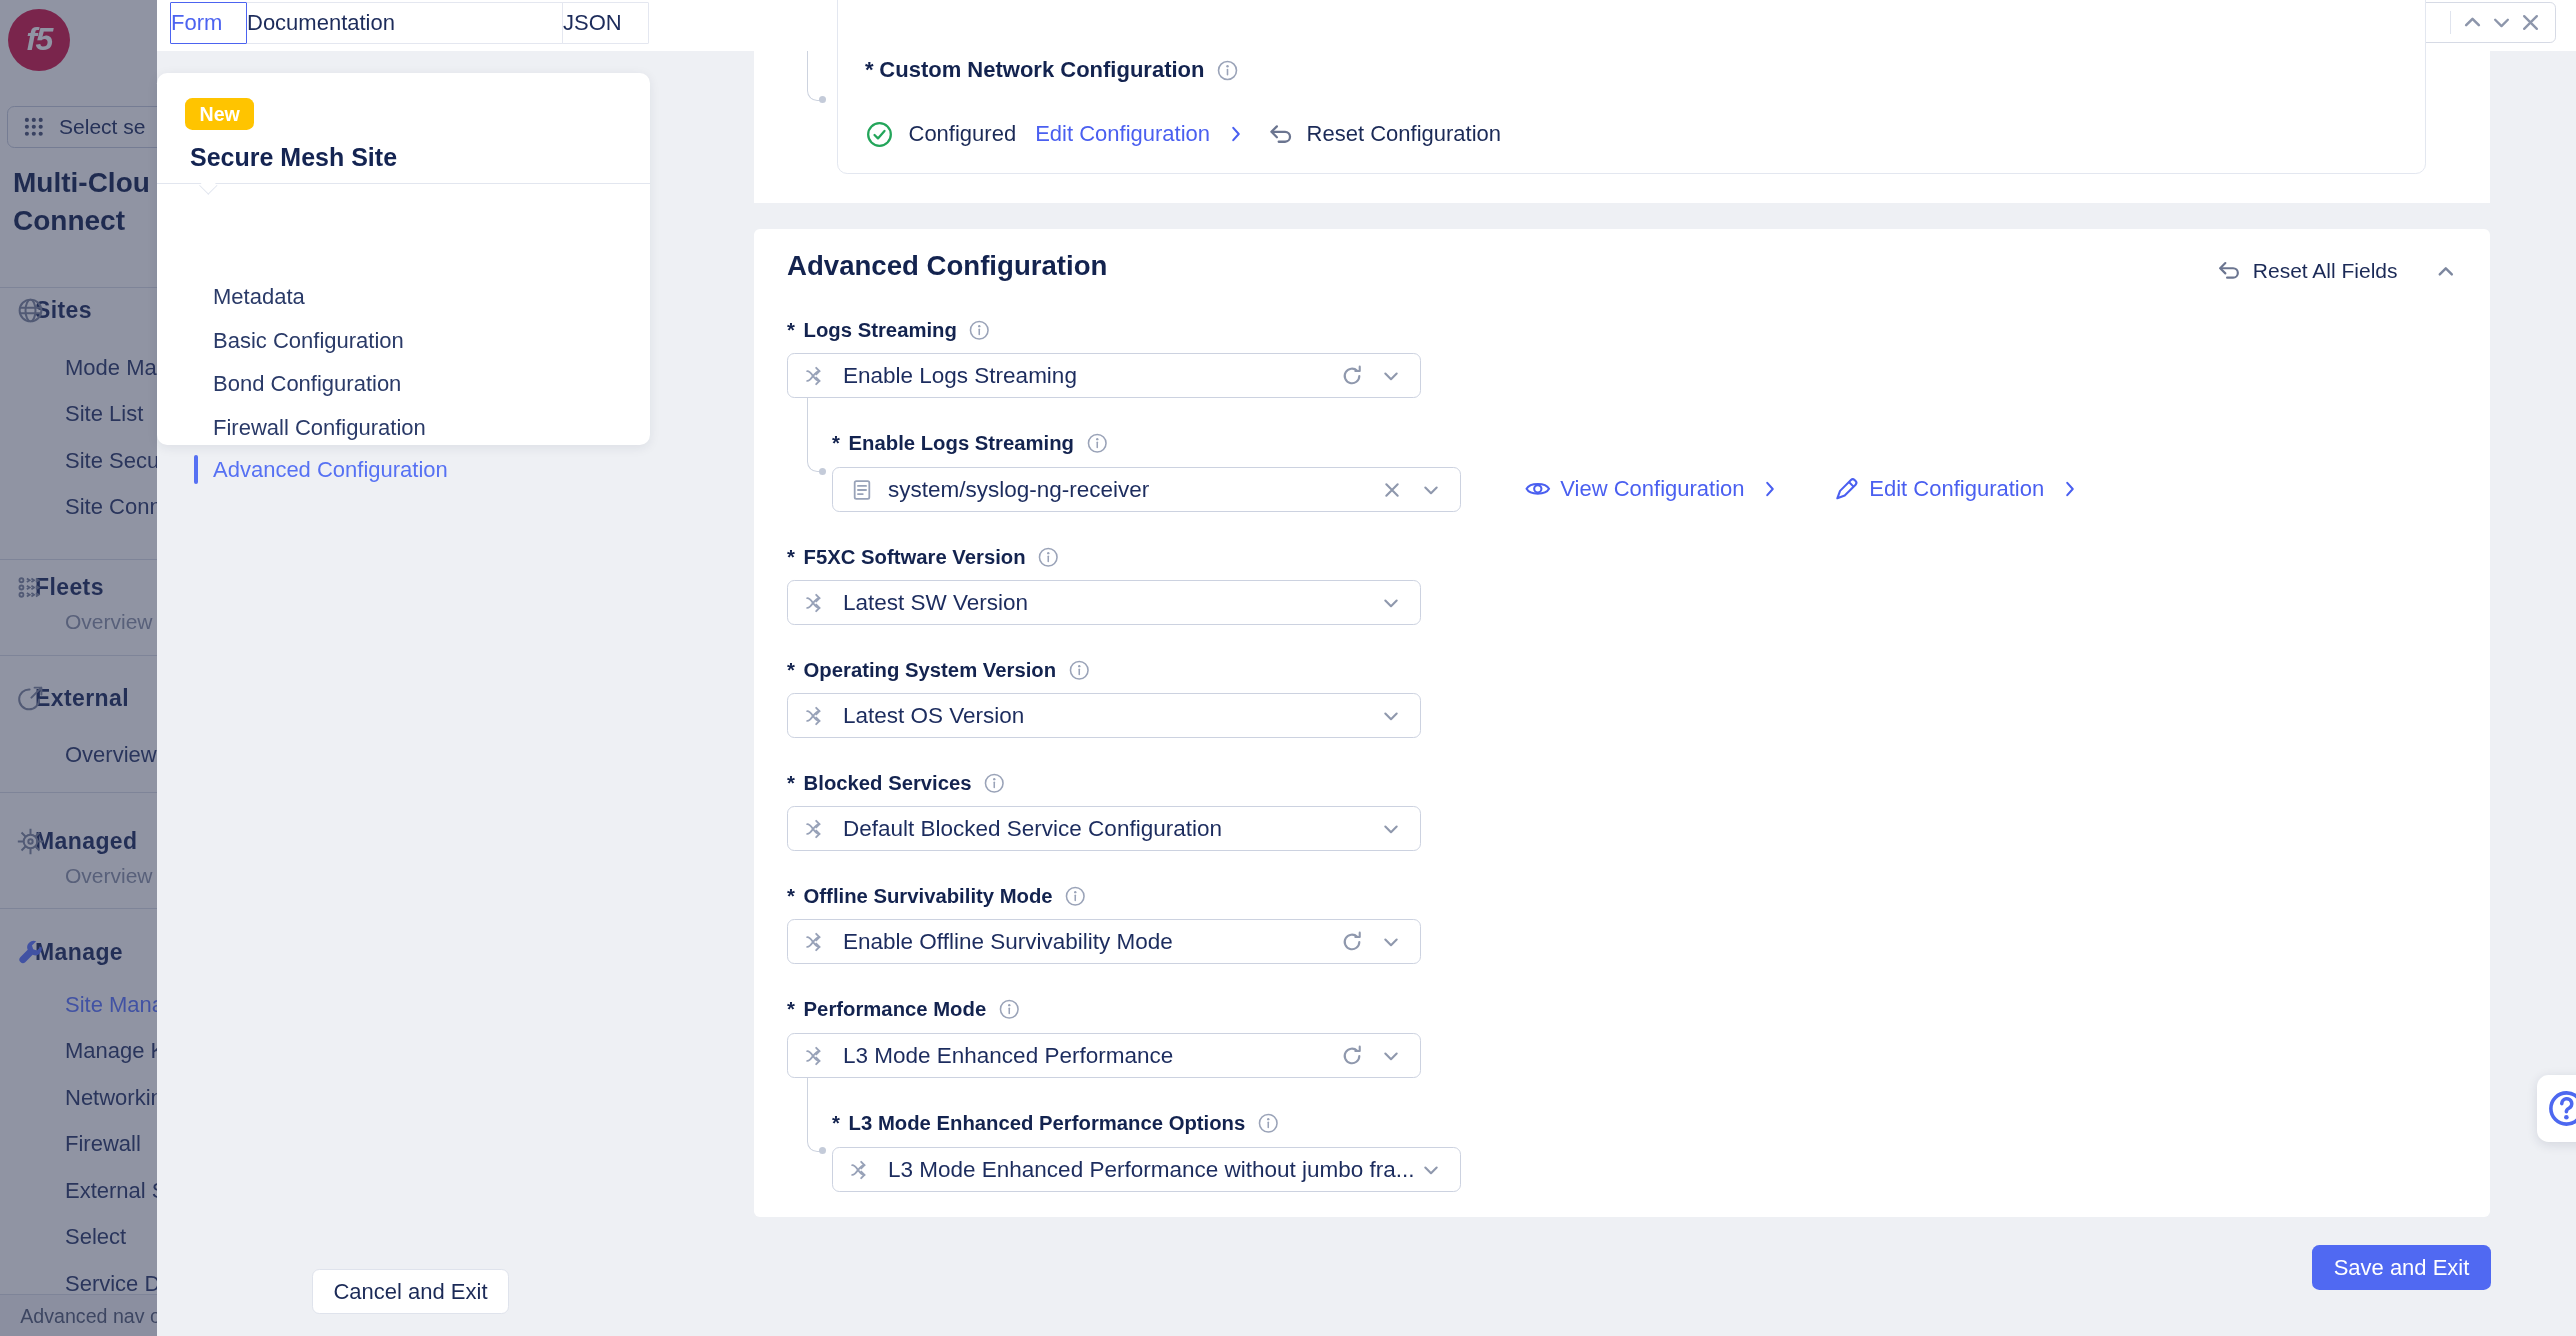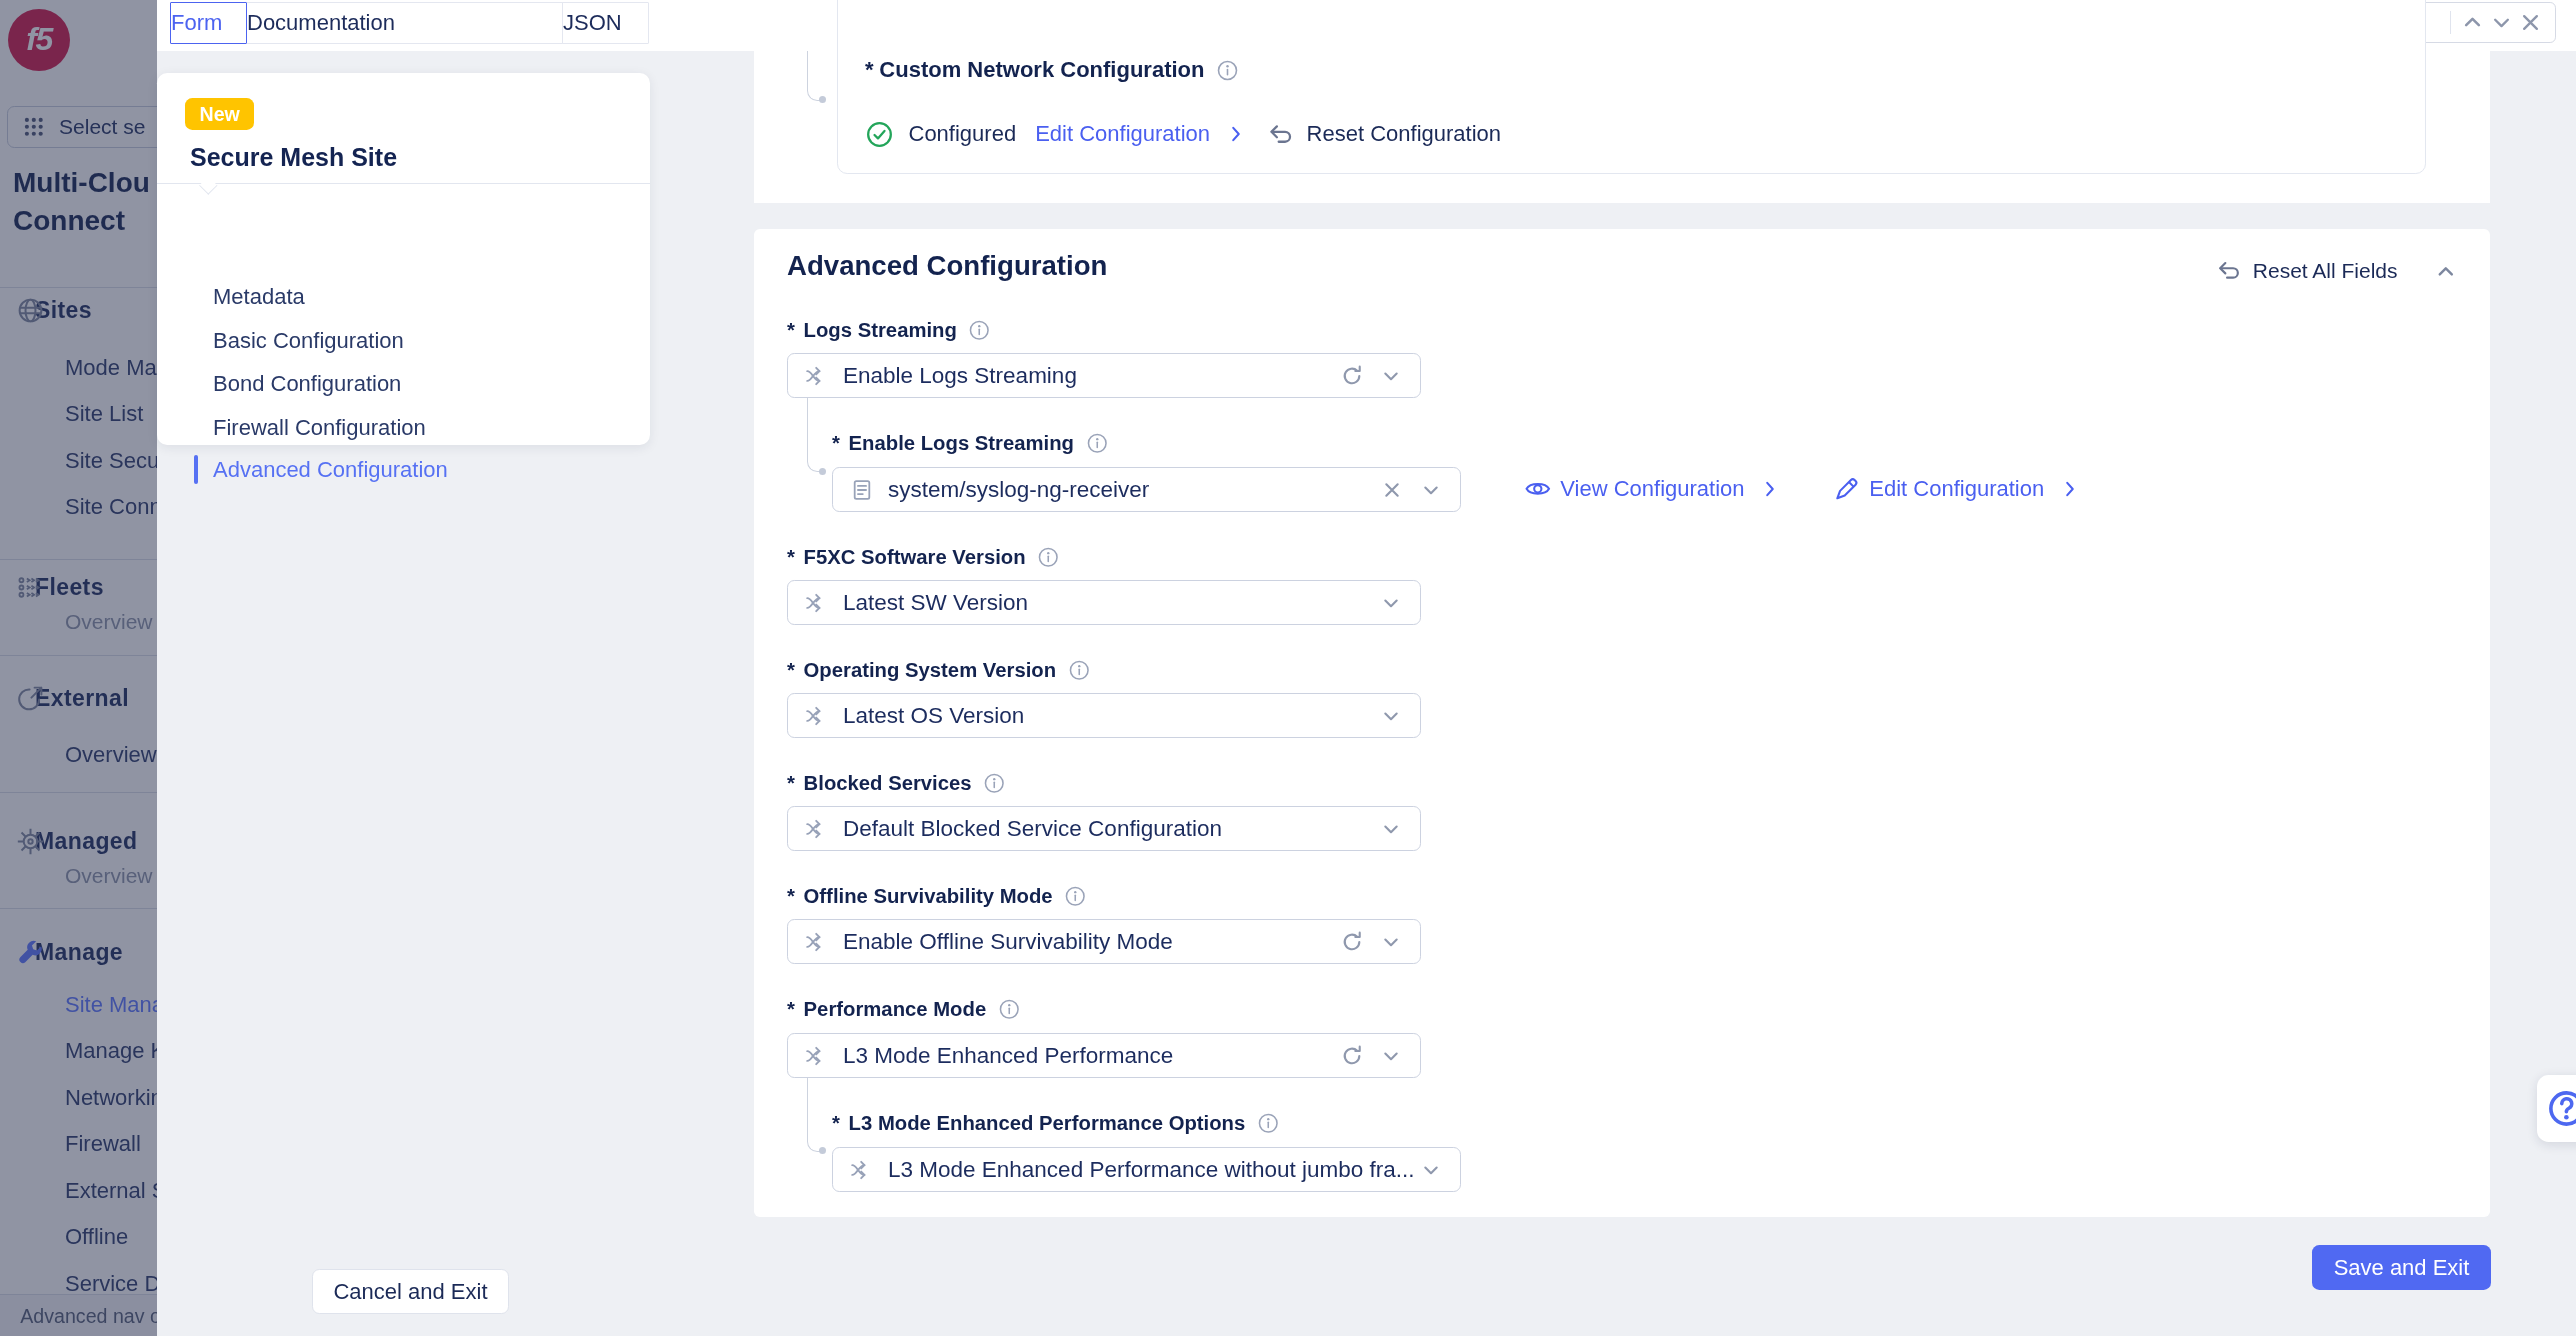--- a/index.html
+++ b/index.html
@@ -281,21 +281,21 @@
     <div class="sb-i" style="top:1083px">
         <span>Networkin</span>
       </div>
     <div class="sb-i" style="top:1129px">
         <span>Firewall</span>
       </div>
     <div class="sb-i" style="top:1176px">
         <span>External S</span>
       </div>
     <div class="sb-i" style="top:1222px">
-        <span>Offline</span>
+        <span>Select</span>
       </div>
     <div class="sb-clip-row"><span>Service Di</span></div>
 
     <div class="sb-footer">
       <span>Advanced nav o</span>
     </div>
   </div>
 </div>
 <div class="overlay"></div>
 

